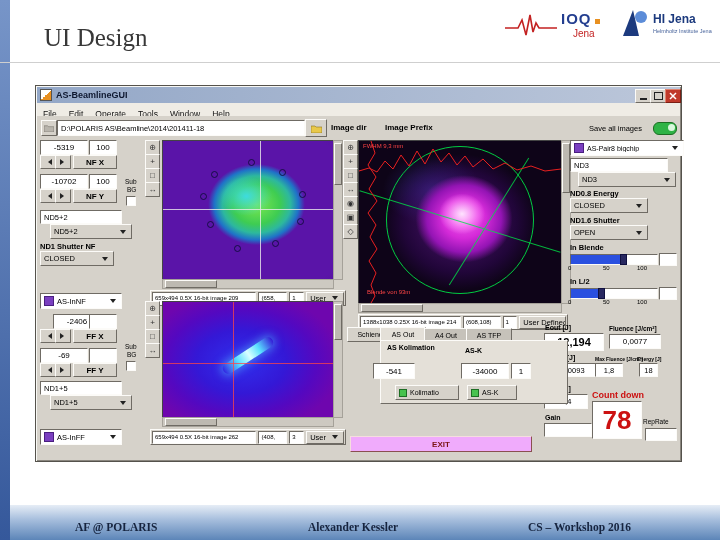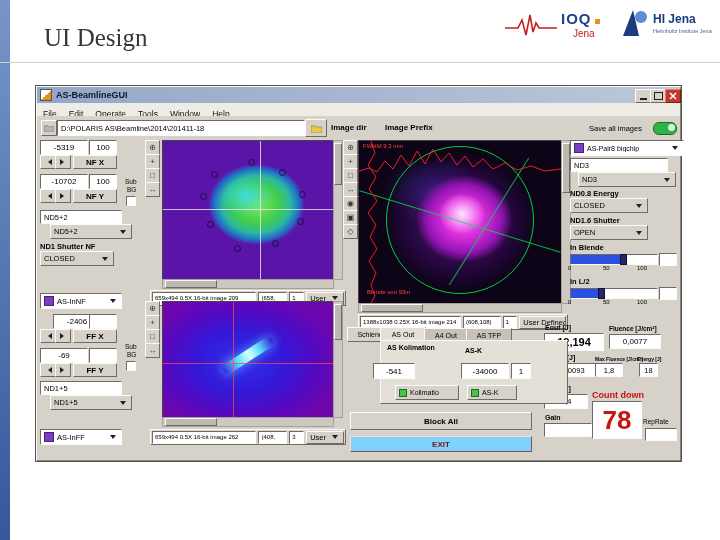--- a/index.html
+++ b/index.html
@@ -386,19 +386,23 @@
           <span class="ledico"></span>
           <span>Kolimatio</span>
         </div>
       <div class="a numf" style="left:424px;top:225px;width:46px;height:14px">-34000</div>
       <div class="a numf" style="left:474px;top:225px;width:18px;height:14px">1</div>
       <div class="a ras lc f7" style="left:430px;top:247px;width:42px;height:13px;padding:0 3px">
           <span class="ledico"></span>
           <span>AS-K</span>
         </div>
 
-      <div class="a ras cc b f8" style="left:313px;top:274px;width:180px;height:16px">Block All</div>
-      <div class="a cc b f8" style="left:313px;top:298px;width:180px;height:14px;background:#7dd3fc;border:1px solid;border-color:#f5dede #8a5050 #8a5050 #f5dede;color:#7a1414">EXIT</div>
+      <div class="a cc b f8" style="left:313px;top:298px;width:180px;height:14px;background:#f0abfc;border:1px solid;border-color:#f5dede #8a5050 #8a5050 #f5dede;color:#7a1414">EXIT</div>
 
     </div>
   </div>
 
+  <div id="footer" class="a">
+    <span class="fttxt" style="left:65px">AF @ POLARIS</span>
+    <span class="fttxt" style="left:298px">Alexander Kessler</span>
+    <span class="fttxt" style="left:518px">CS – Workshop 2016</span>
+  </div>
 </div>
 
 </body></html>

